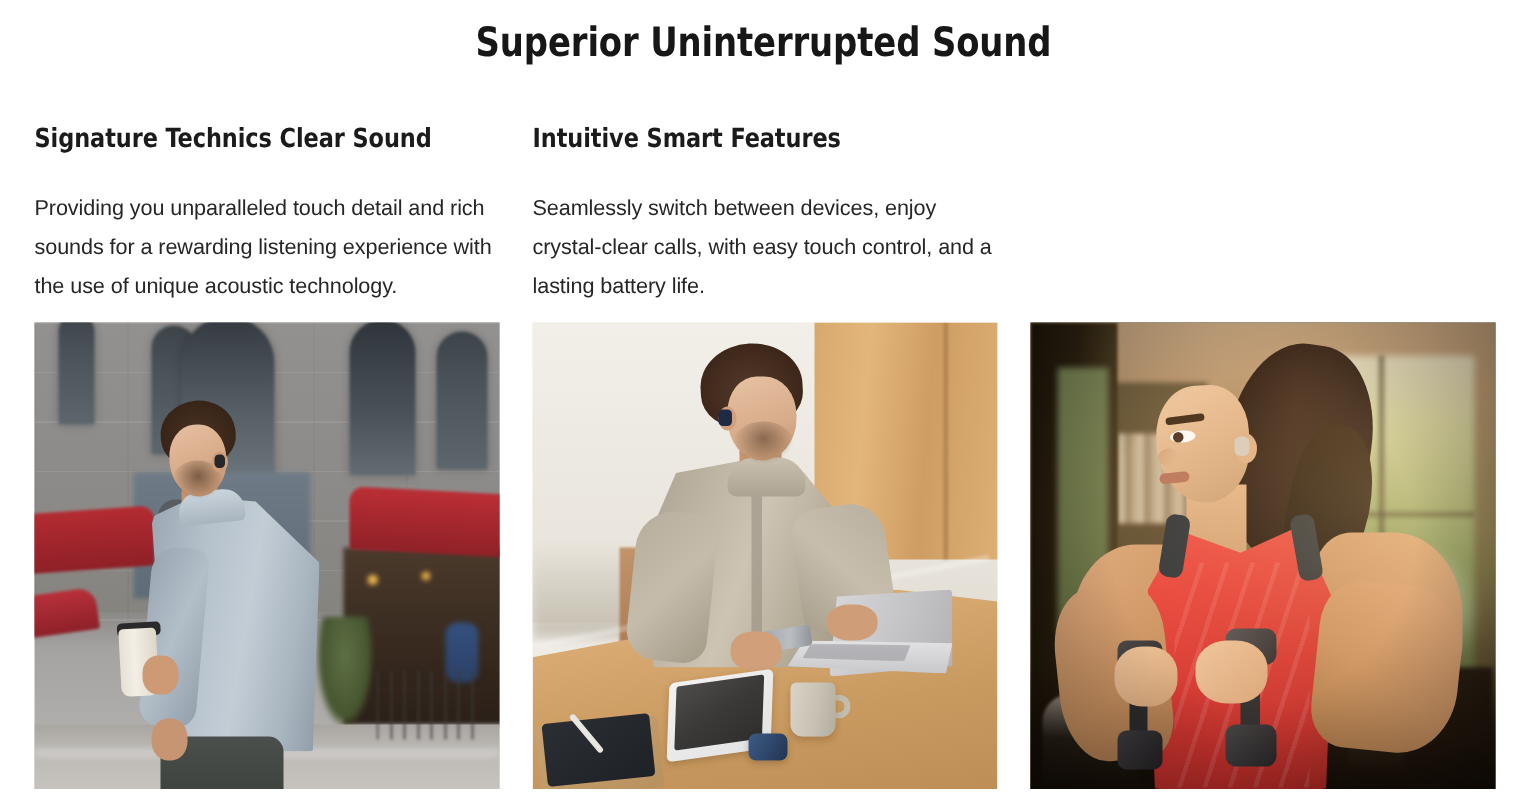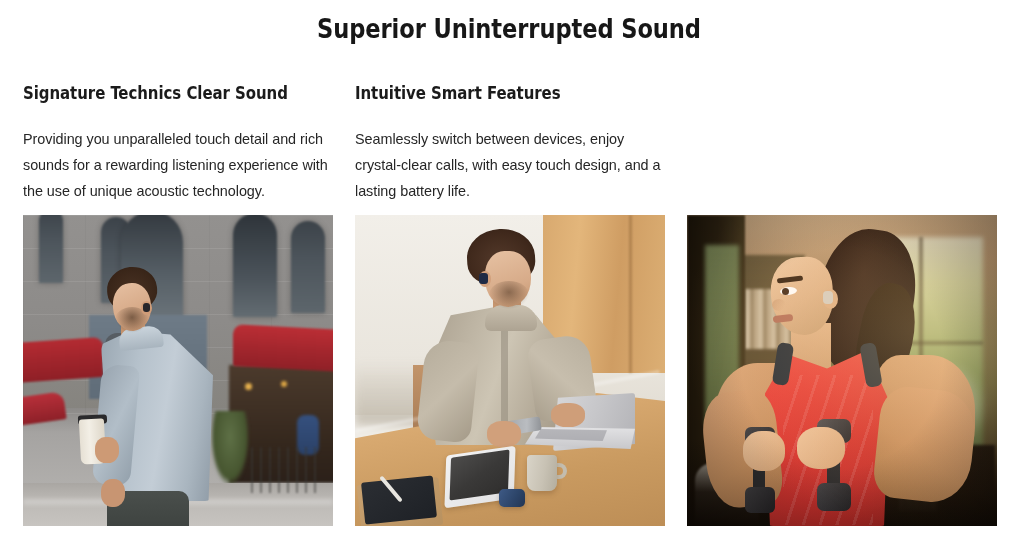--- a/index.html
+++ b/index.html
@@ -600,21 +600,21 @@
 
   <div class="columns">
 
     <div class="column">
       <h2 class="col-heading">Signature Technics Clear Sound</h2>
       <p class="col-body">Providing you unparalleled touch detail and rich sounds for a rewarding listening experience with the use of unique acoustic technology.</p>
     </div>
 
     <div class="column">
       <h2 class="col-heading">Intuitive Smart Features</h2>
-      <p class="col-body">Seamlessly switch between devices, enjoy crystal-clear calls, with easy touch design, and a lasting battery life.</p>
+      <p class="col-body">Seamlessly switch between devices, enjoy crystal-clear calls, with easy touch control, and a lasting battery life.</p>
     </div>
 
 
   </div>
 
   <div class="photos-row">
 
     <div class="photo p1" role="img" aria-label="Man wearing wireless earbuds walking through a city street holding a coffee cup">
       <div class="ph-layer p1-bldg"></div>
       <div class="ph-layer p1-seams"></div>

